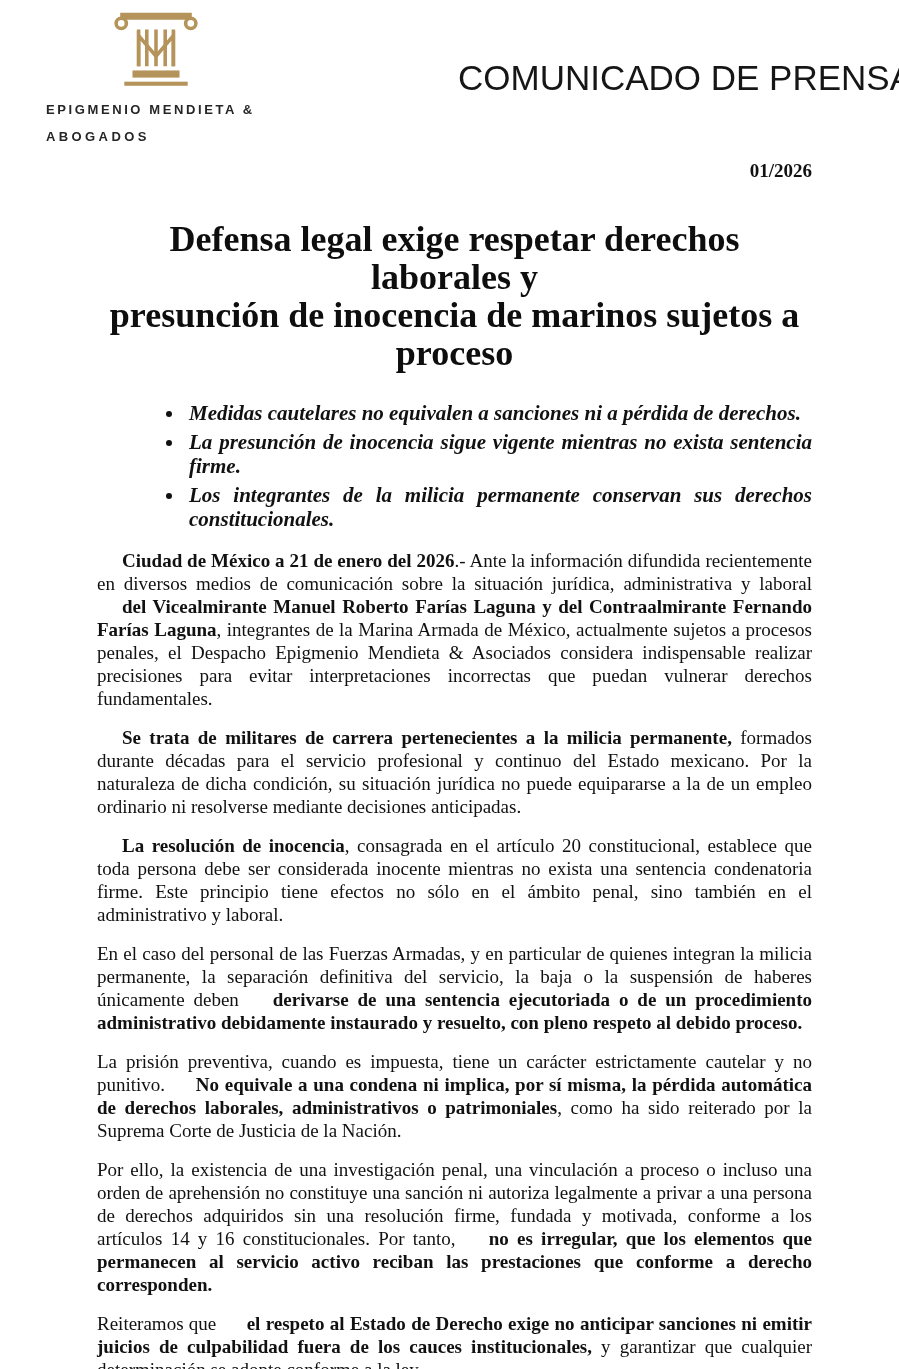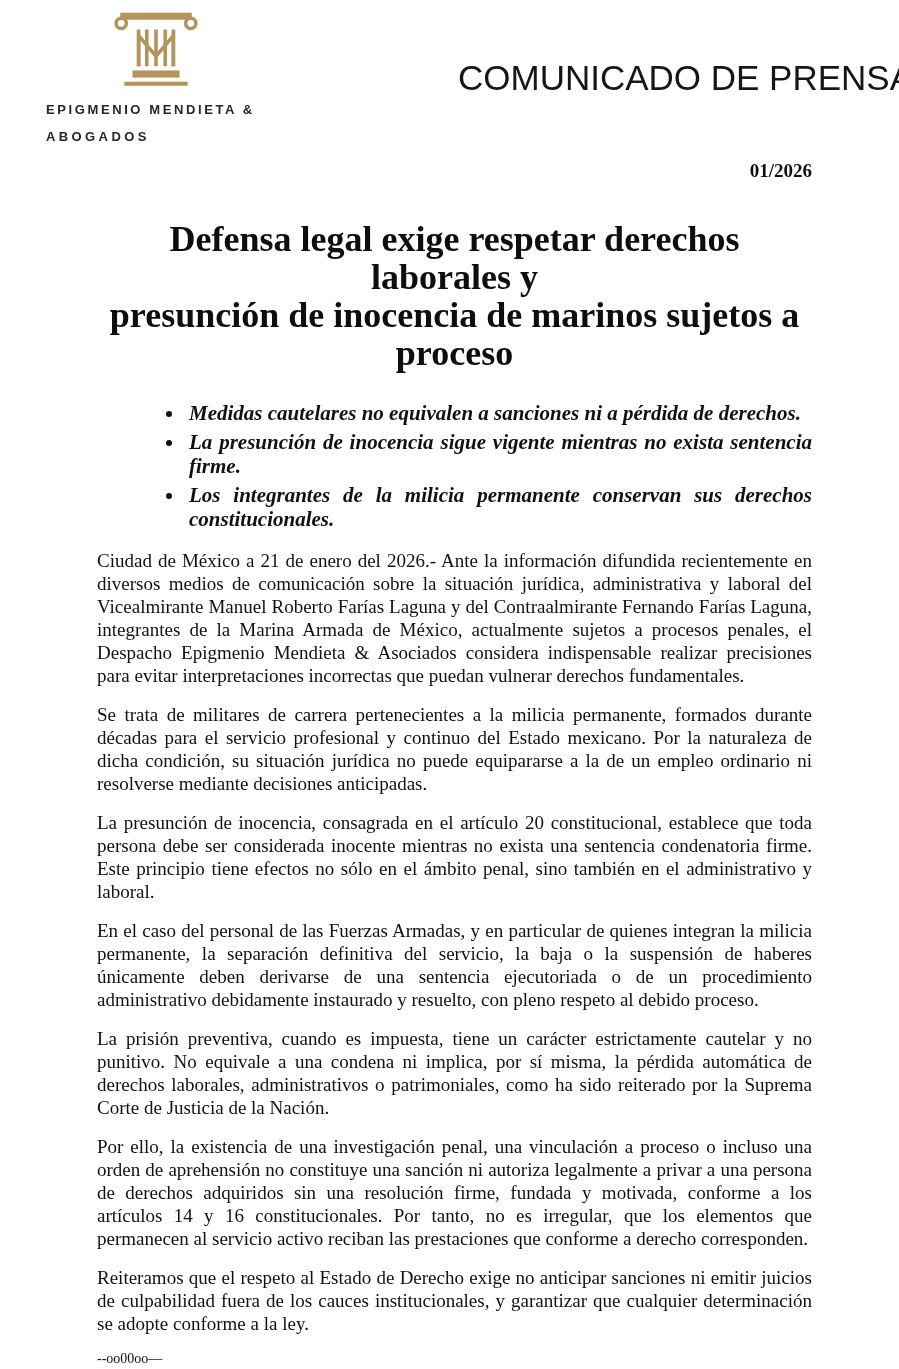--- a/index.html
+++ b/index.html
@@ -80,21 +80,21 @@
     text-align: justify;
     margin-bottom: 5px;
     padding-left: 4px;
   }
   .paragraphs p {
     margin: 0 0 16px 0;
     font-size: 19px;
     line-height: 23px;
     text-align: justify;
   }
-  .paragraphs p span.b { font-weight: normal; }
+  .paragraphs p span.b { font-weight: bold; margin-left: 25px; }
   .footer-separator {
     margin-top: 0;
     font-size: 14px;
     text-align: left;
     color: #111;
   }
 </style>
 </head>
 <body>
 
@@ -130,21 +130,21 @@
 
     <ul class="bullet-list">
         <li>Medidas cautelares no equivalen a sanciones ni a pérdida de derechos.</li>
         <li>La presunción de inocencia sigue vigente mientras no exista sentencia firme.</li>
         <li>Los integrantes de la milicia permanente conservan sus derechos constitucionales.</li>
       </ul>
 
     <div class="paragraphs">
         <p><span class="b">Ciudad de México a 21 de enero del 2026</span><span>.- Ante la información difundida recientemente en diversos medios de comunicación sobre la situación jurídica, administrativa y laboral </span><span class="b">del Vicealmirante Manuel Roberto Farías Laguna y del Contraalmirante Fernando Farías Laguna</span><span>, integrantes de la Marina Armada de México, actualmente sujetos a procesos penales, el Despacho Epigmenio Mendieta &amp; Asociados considera indispensable realizar precisiones para evitar interpretaciones incorrectas que puedan vulnerar derechos fundamentales.</span></p>
         <p><span class="b">Se trata de militares de carrera pertenecientes a la milicia permanente,</span><span> formados durante décadas para el servicio profesional y continuo del Estado mexicano. Por la naturaleza de dicha condición, su situación jurídica no puede equipararse a la de un empleo ordinario ni resolverse mediante decisiones anticipadas.</span></p>
-        <p><span class="b">La presunción de inocencia</span><span>, consagrada en el artículo 20 constitucional, establece que toda persona debe ser considerada inocente mientras no exista una sentencia condenatoria firme. Este principio tiene efectos no sólo en el ámbito penal, sino también en el administrativo y laboral.</span></p>
+        <p><span class="b">La resolución de inocencia</span><span>, consagrada en el artículo 20 constitucional, establece que toda persona debe ser considerada inocente mientras no exista una sentencia condenatoria firme. Este principio tiene efectos no sólo en el ámbito penal, sino también en el administrativo y laboral.</span></p>
         <p><span>En el caso del personal de las Fuerzas Armadas, y en particular de quienes integran la milicia permanente, la separación definitiva del servicio, la baja o la suspensión de haberes únicamente deben </span><span class="b">derivarse de una sentencia ejecutoriada o de un procedimiento administrativo debidamente instaurado y resuelto, con pleno respeto al debido proceso.</span></p>
         <p><span>La prisión preventiva, cuando es impuesta, tiene un carácter estrictamente cautelar y no punitivo. </span><span class="b">No equivale a una condena ni implica, por sí misma, la pérdida automática de derechos laborales, administrativos o patrimoniales</span><span>, como ha sido reiterado por la Suprema Corte de Justicia de la Nación.</span></p>
         <p><span>Por ello, la existencia de una investigación penal, una vinculación a proceso o incluso una orden de aprehensión no constituye una sanción ni autoriza legalmente a privar a una persona de derechos adquiridos sin una resolución firme, fundada y motivada, conforme a los artículos 14 y 16 constitucionales. Por tanto, </span><span class="b">no es irregular, que los elementos que permanecen al servicio activo reciban las prestaciones que conforme a derecho corresponden.</span></p>
         <p><span>Reiteramos que </span><span class="b">el respeto al Estado de Derecho exige no anticipar sanciones ni emitir juicios de culpabilidad fuera de los cauces institucionales,</span><span> y garantizar que cualquier determinación se adopte conforme a la ley.</span></p>
       </div>
 
     <div class="footer-separator">--oo00oo—</div>
   </div>
 
 </div>

